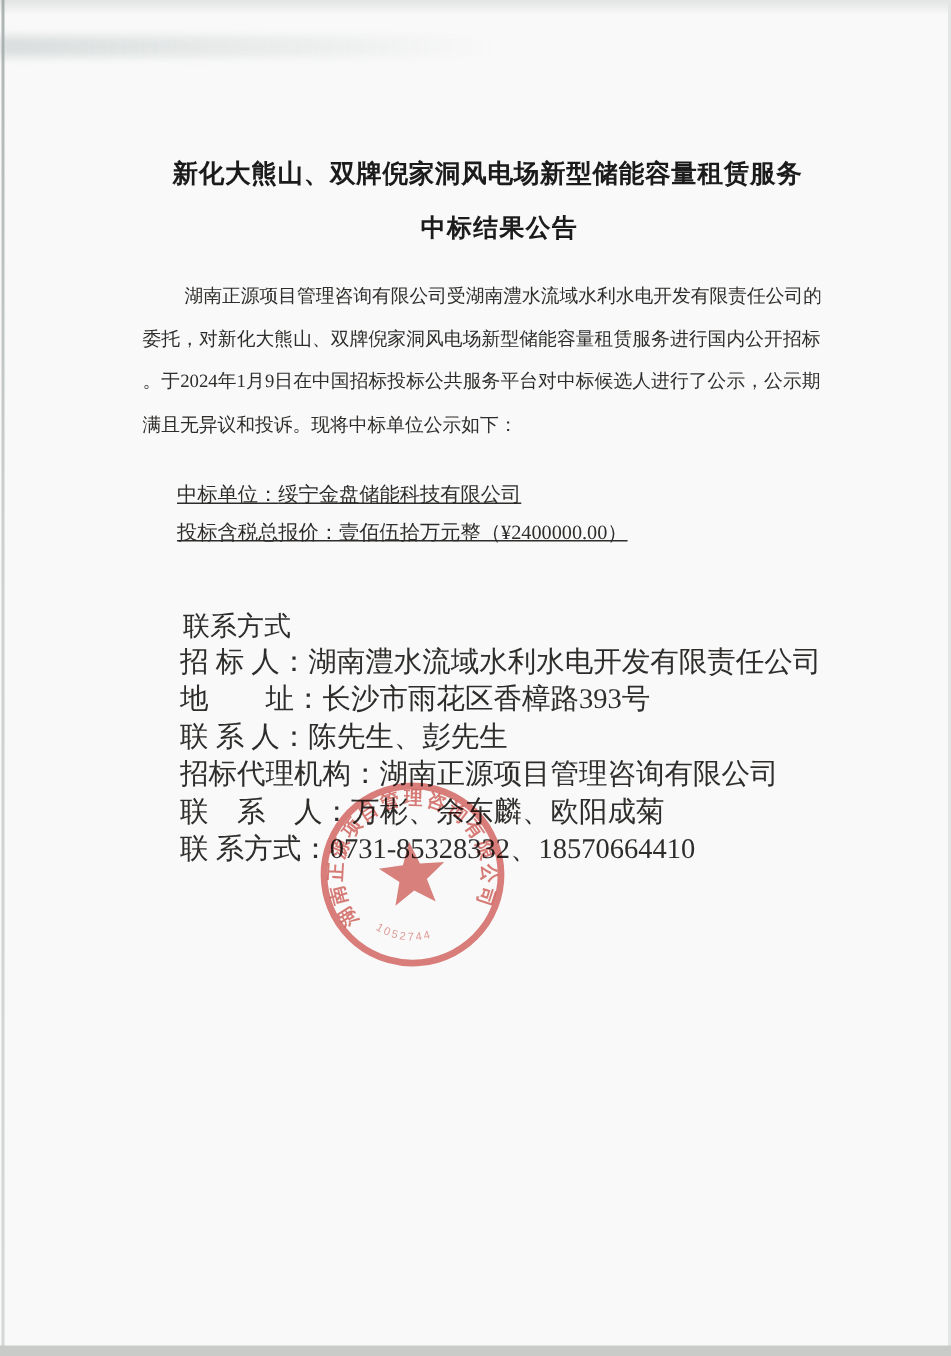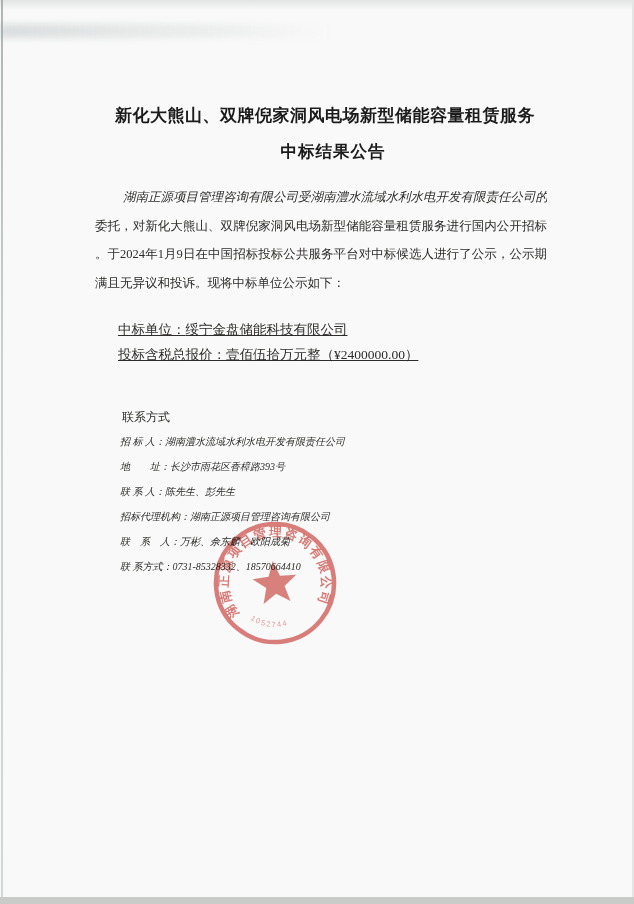--- a/index.html
+++ b/index.html
@@ -35,29 +35,29 @@
     font-family:"Liberation Sans", sans-serif;
     font-weight:700;font-size:16.5px;letter-spacing:1px;color:#1b1b1b;
   }
 
   .paragraph{position:absolute;top:183px;left:95px;width:452px;font-size:12.5px;}
   .paragraph .pline{
     height:28.5px;line-height:28.5px;
     text-align:justify;text-align-last:justify;
     overflow:hidden;white-space:nowrap;
   }
-  .paragraph .pline.first{padding-left:28px;font-style:italic;}
+  .paragraph .pline.first{padding-left:28px;}
   .paragraph .pline.last{text-align-last:left;}
 
   .award{position:absolute;top:318px;left:118px;font-size:13.5px;text-decoration:underline;}
   .award .line{height:24.5px;line-height:24.5px;white-space:nowrap;}
 
-  .contact-heading{position:absolute;top:405px;left:122px;font-size:12px;
+  .contact-heading{position:absolute;top:405px;left:122px;font-size:18px;
     height:25px;line-height:25px;}
-  .contact{position:absolute;top:429px;left:120px;font-size:10px;font-style:italic;}
+  .contact{position:absolute;top:429px;left:120px;font-size:19px;}
   .contact .line{height:25.1px;line-height:25.1px;white-space:nowrap;}
 
   .seal{
     position:absolute;left:205px;top:513px;width:140px;height:140px;
     transform:rotate(-6deg);
     mix-blend-mode:multiply;
     opacity:.88;
   }
 </style>
 </head>

